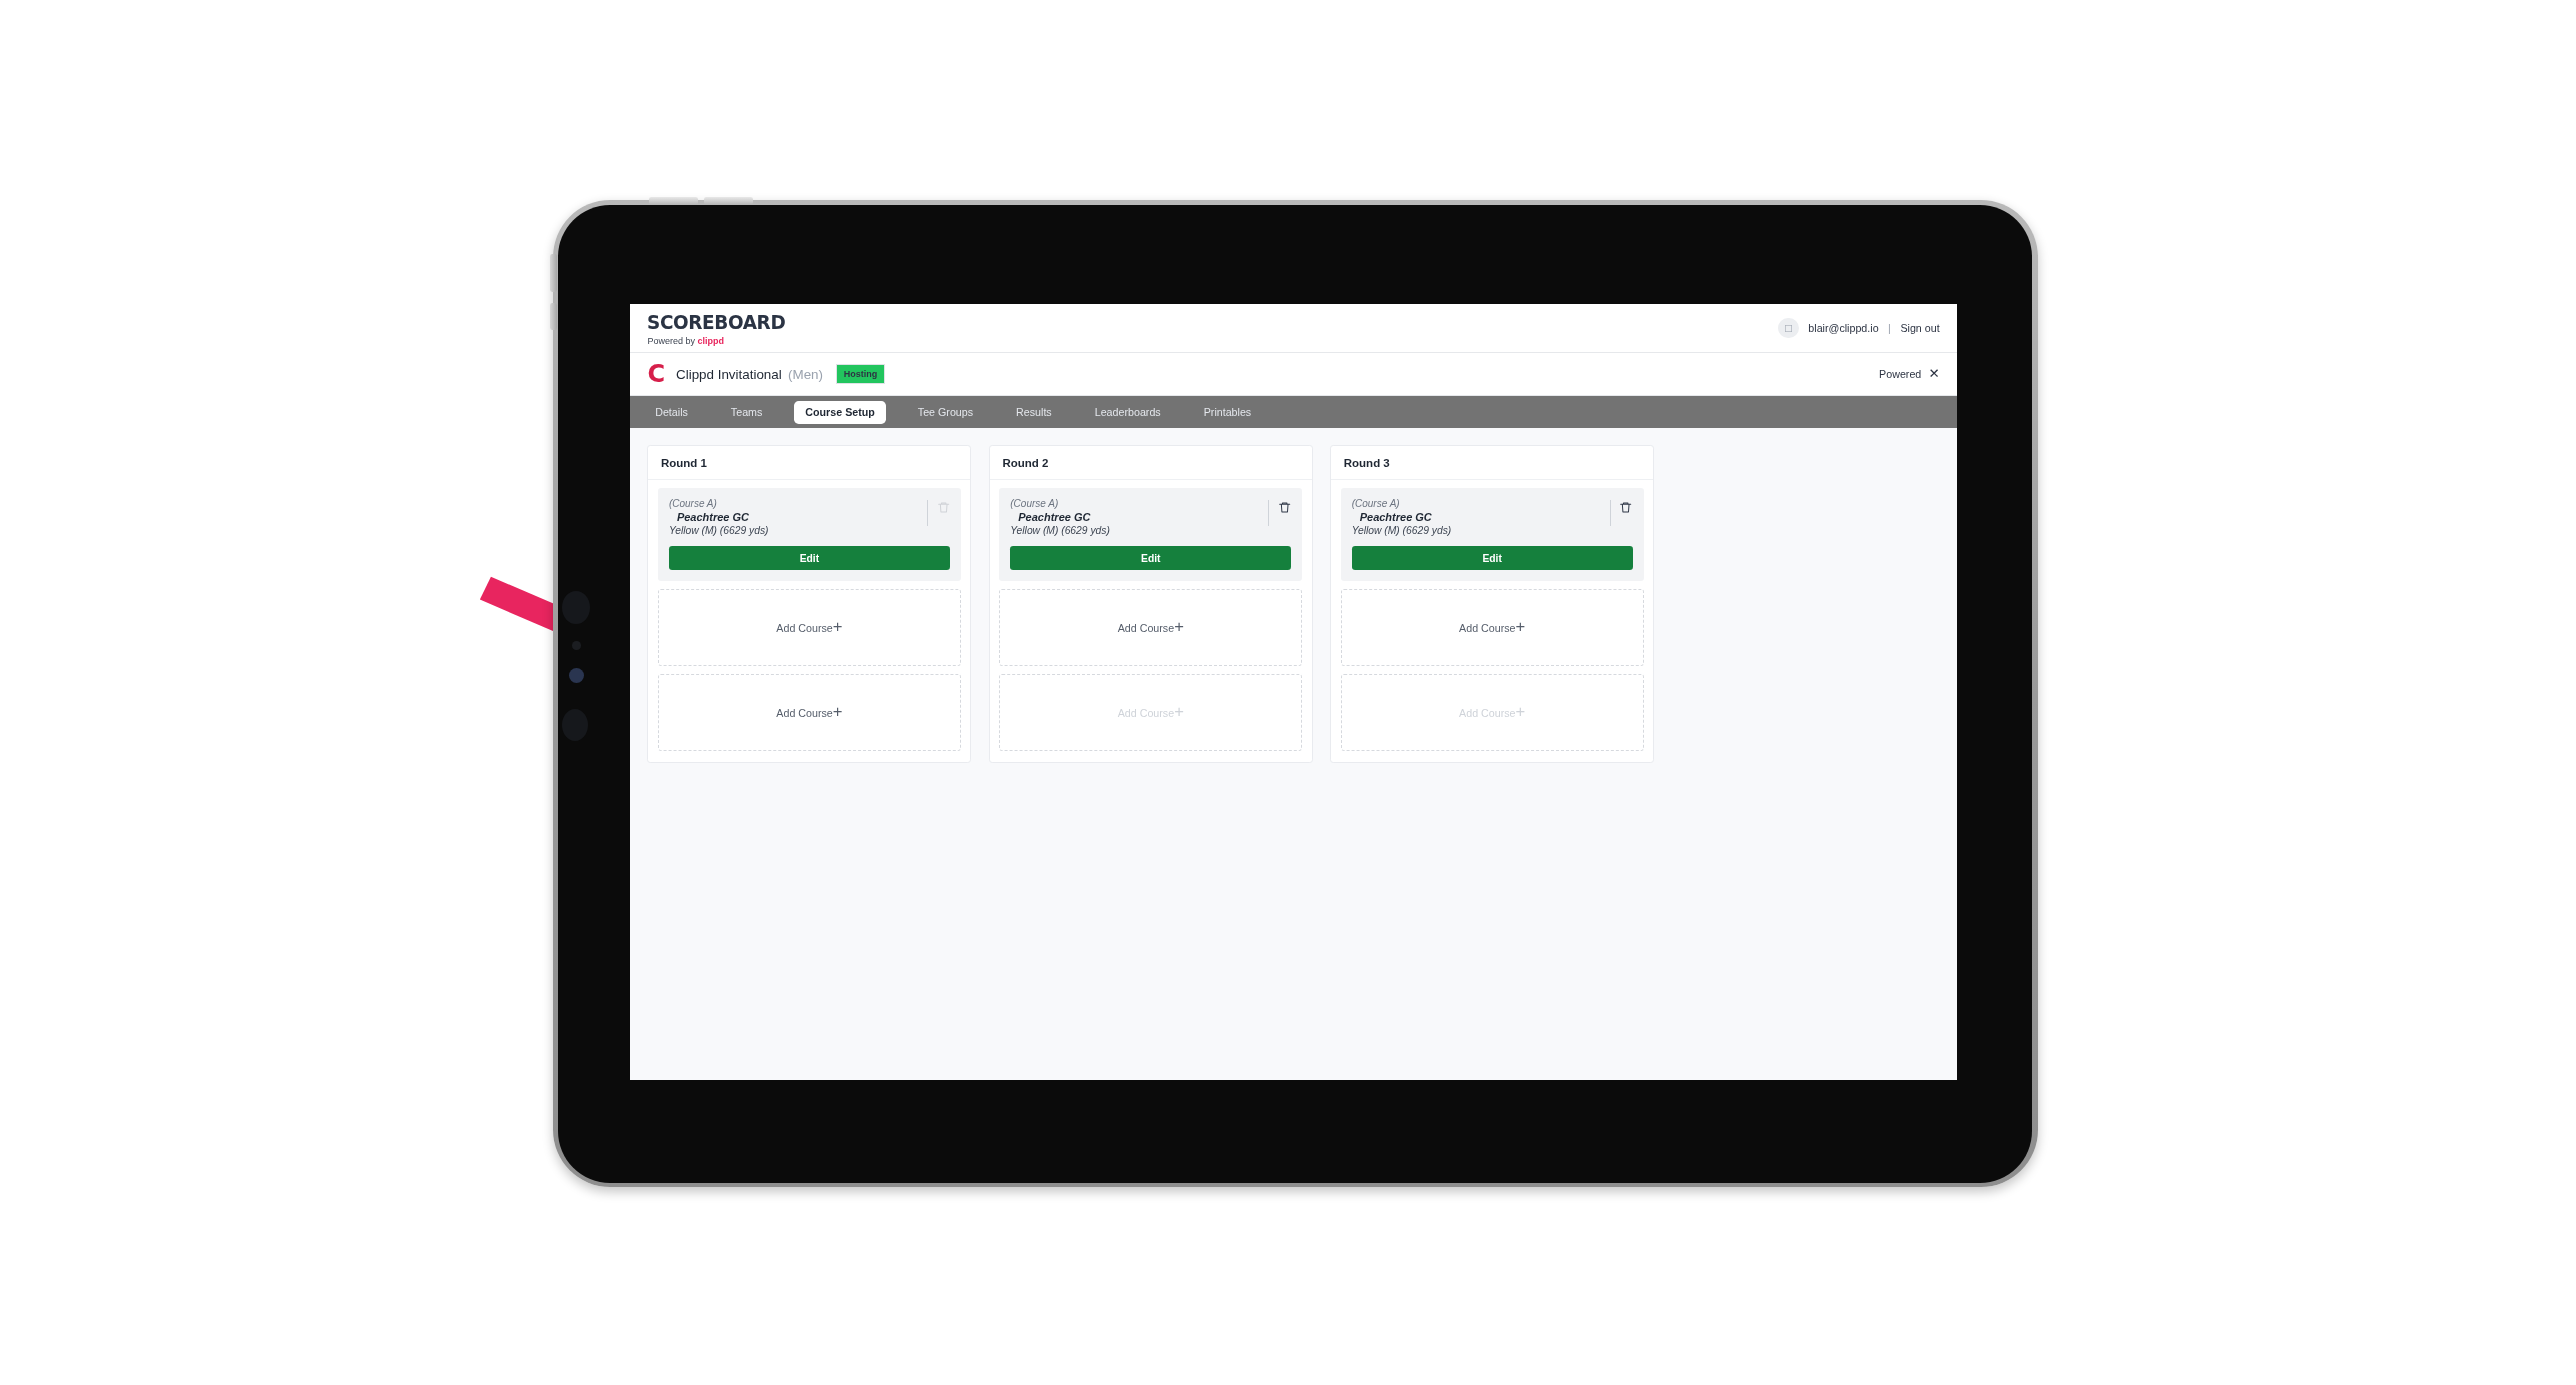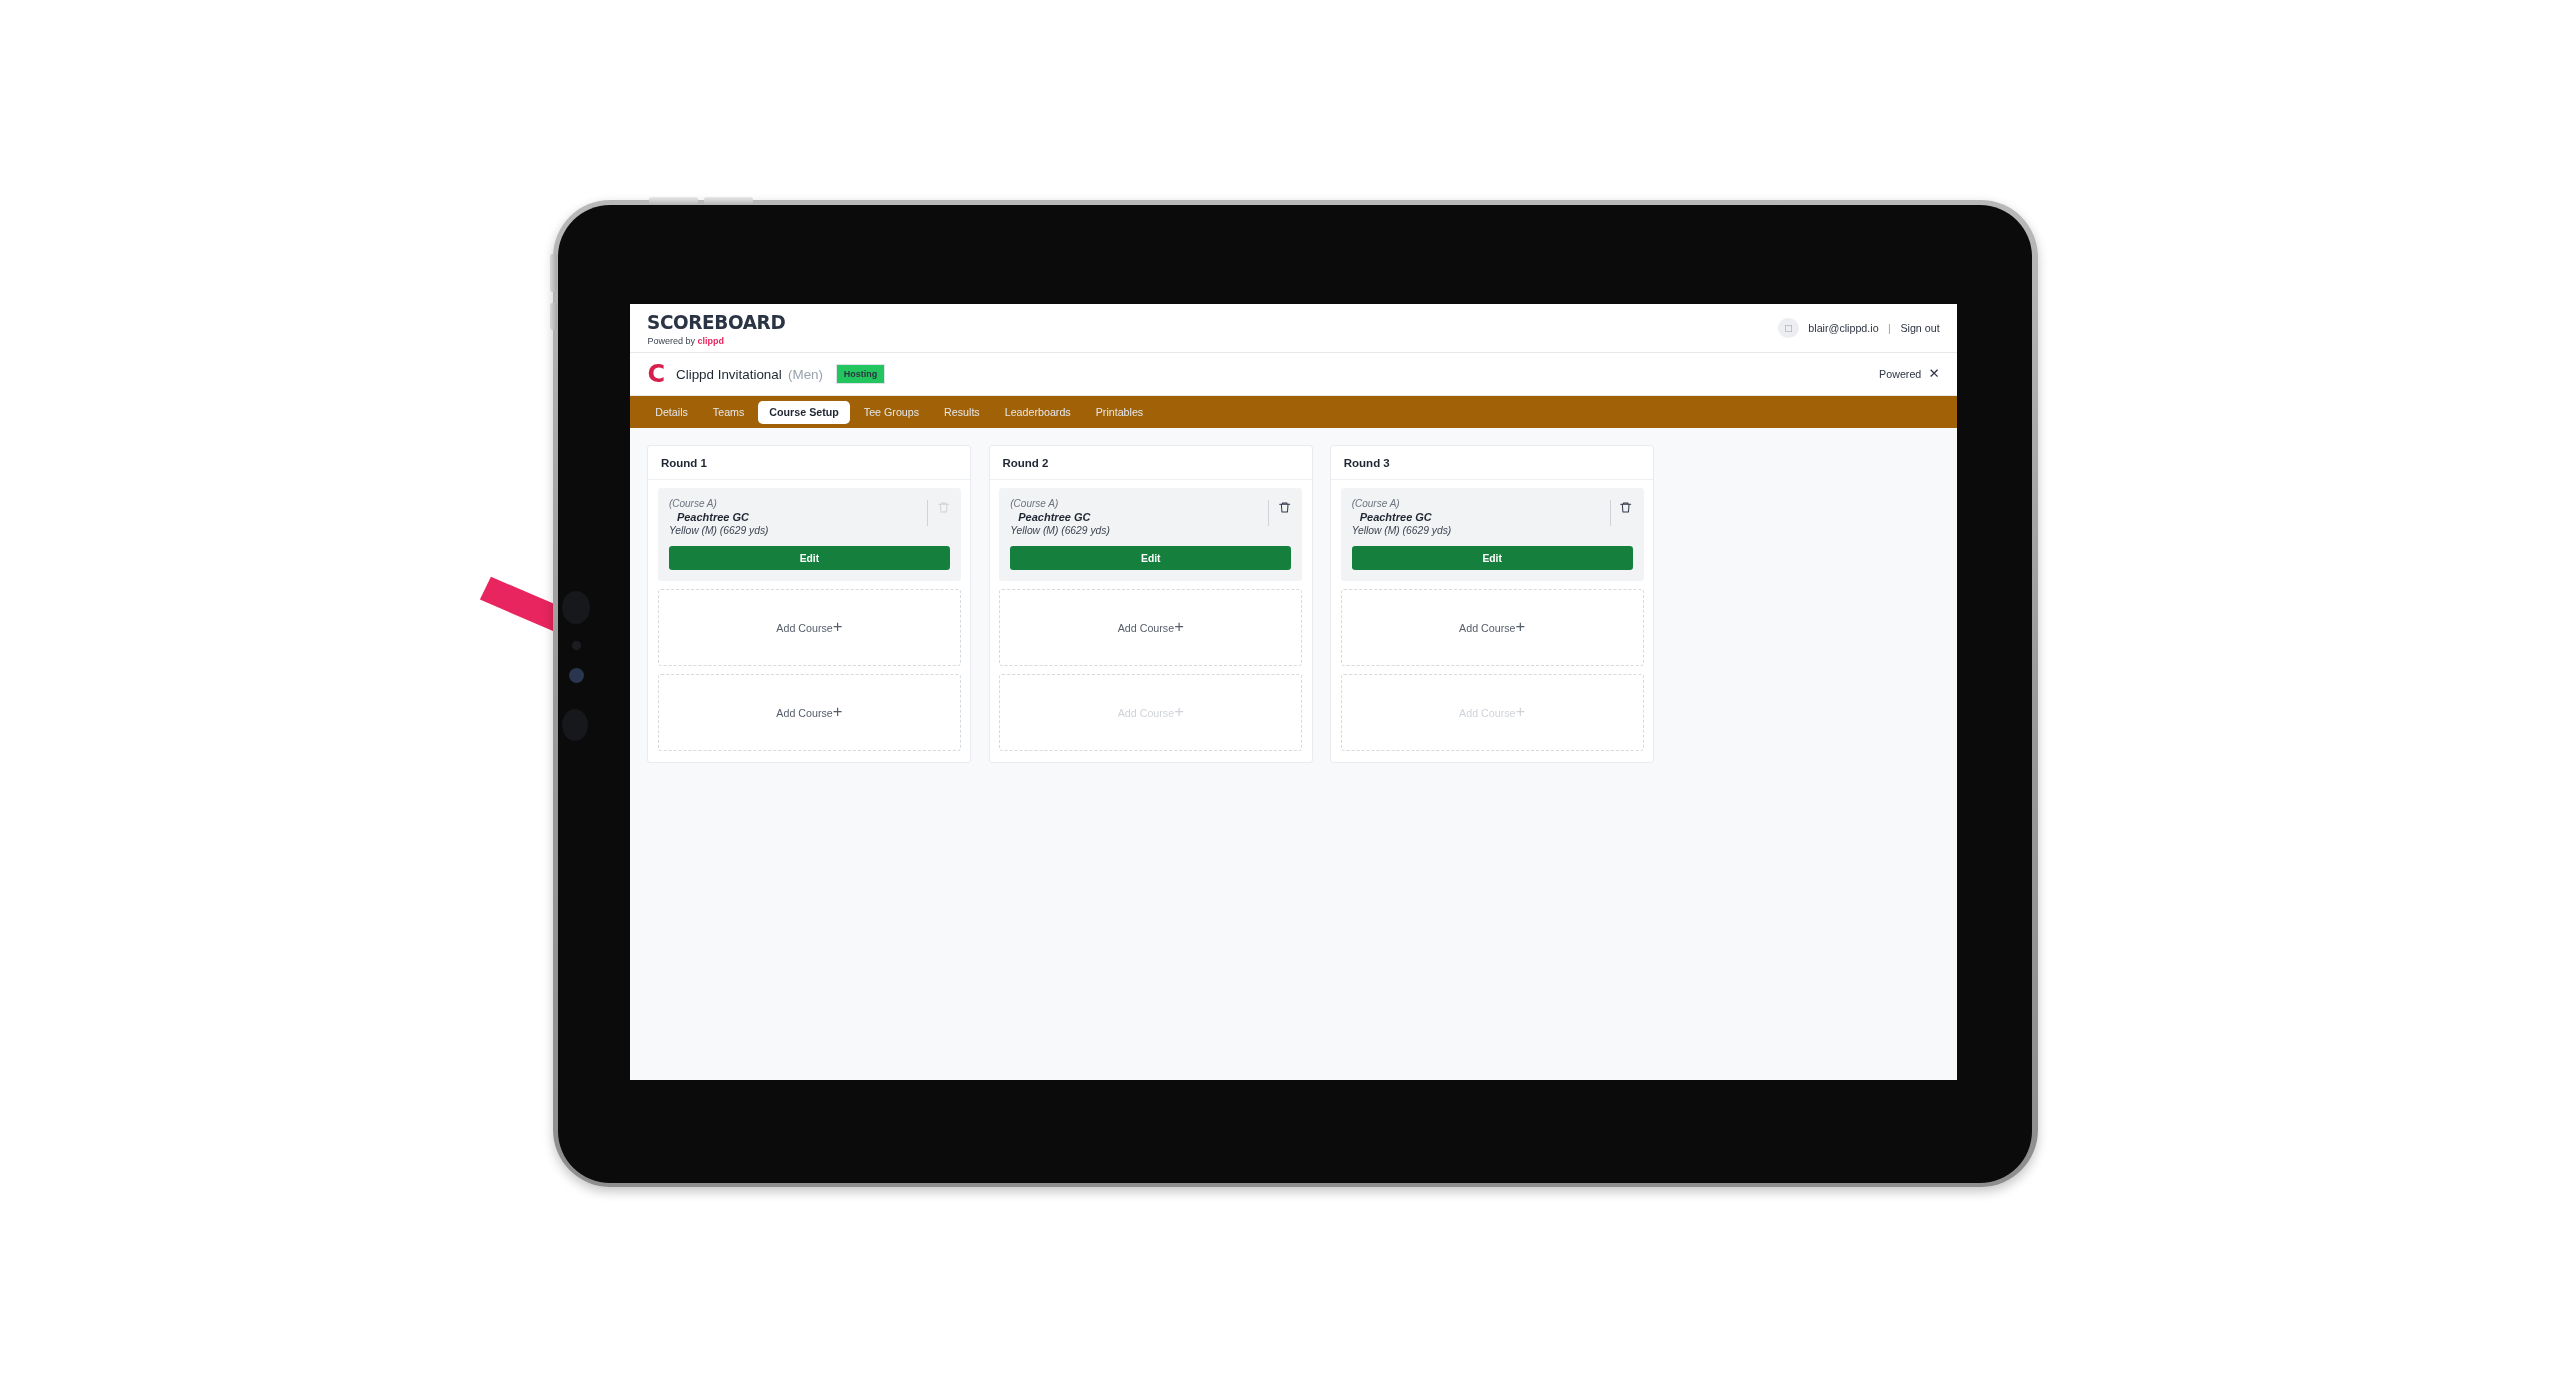--- a/index.html
+++ b/index.html
@@ -118,21 +118,21 @@
     font-size:9px; font-weight:700; color:#2d3443; background:#22c55e;
   }
   .cancel {
     margin-left:auto; display:flex; align-items:center; gap:7.1px;
     font-size:10.7px; color:#2d3443; cursor:pointer;
   }
   .cancel .x { font-size:13.4px; line-height:1; }
 
   
   .tabbar {
-    height: 32px; background:#a16207; display:flex; align-items:center; padding-left:14.2px; gap:3px;
+    height: 32px; background:#737373; display:flex; align-items:center; padding-left:14.2px; gap:21px;
   }
   .tab {
     font-size:10.7px; color:#e4e7ec; padding: 5.5px 11px; border-radius:4.7px; cursor:pointer; white-space:nowrap;
   }
   .tab.active { background:#fff; color:#1f2733; font-weight:600; }
 
   
   .content { padding: 17.4px 17.4px 0 17.4px; display:flex; gap:17.4px; align-items:flex-start; }
   .round-col {
     width: 324px; background:#fff; border:0.8px solid #e9ebef; border-radius:3.2px;

